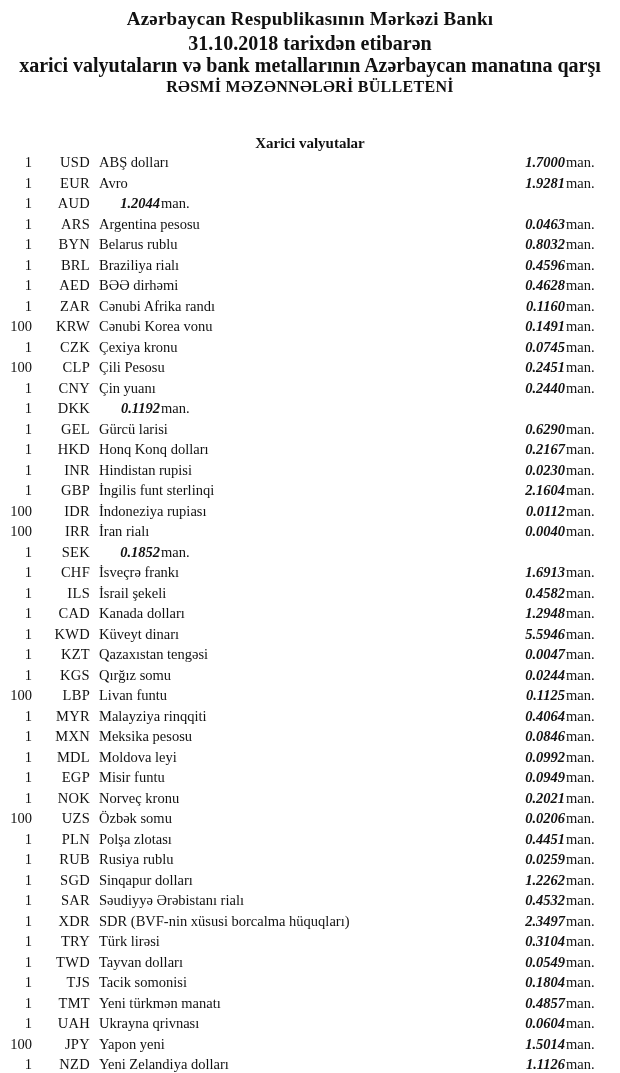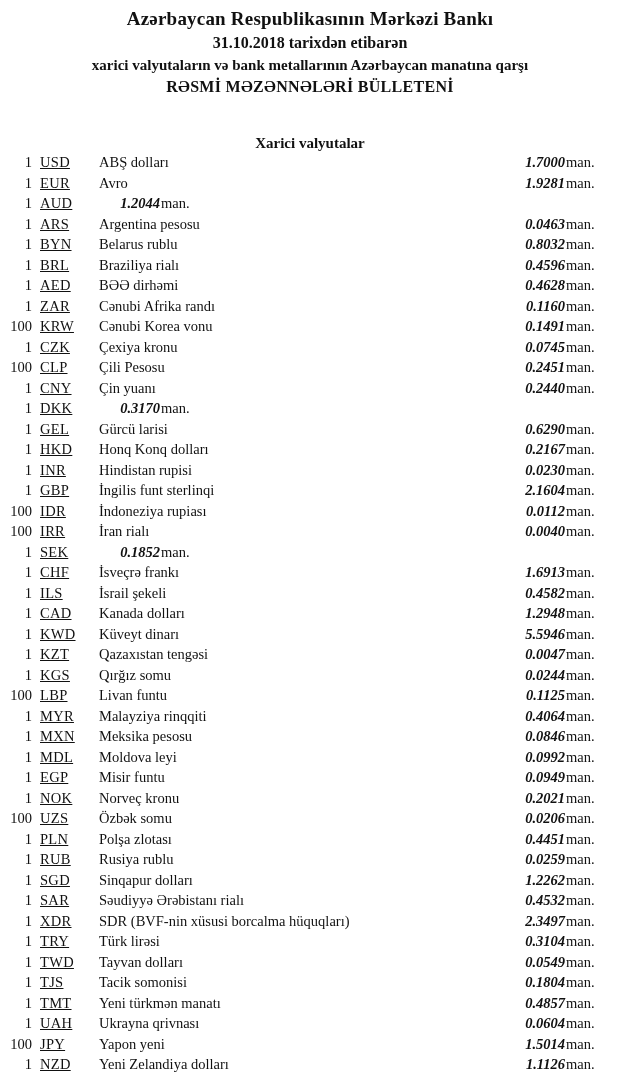--- a/index.html
+++ b/index.html
@@ -23,26 +23,26 @@
     text-align: center;
     padding-top: 5px;
   }
   .title {
     font-size: 19px;
     font-weight: bold;
     line-height: 27px;
     letter-spacing: 0.2px;
   }
   .date-line {
-    font-size: 16px;
+    font-size: 20px;
     font-weight: bold;
     line-height: 22px;
   }
   .subtitle {
-    font-size: 15px;
+    font-size: 20px;
     font-weight: bold;
     line-height: 22px;
   }
   .bulletin-title {
     font-size: 16px;
     font-weight: bold;
     line-height: 22px;
     letter-spacing: 0.3px;
   }
   .section-title {
@@ -64,24 +64,23 @@
     white-space: nowrap;
   }
   .cell-qty {
     width: 32px;
     text-align: right;
     flex: 0 0 auto;
   }
   .cell-code {
     width: 50px;
     margin-left: 8px;
-    text-align: left;
+    text-align: right;
     flex: 0 0 auto;
     letter-spacing: 0.3px;
-    text-decoration: underline;
   }
   .cell-name {
     flex: 1 1 auto;
     padding-left: 9px;
     overflow: hidden;
   }
   .cell-rate {
     width: 70px;
     text-align: right;
     font-weight: bold;
@@ -189,21 +188,21 @@
       <div class="row">
       <span class="cell-qty">1</span>
       <span class="cell-code">CNY</span>
       <span class="cell-name">Çin yuanı</span>
       <span class="cell-rate">0.2440</span>
       <span class="cell-unit">man.</span>
     </div>
       <div class="row">
       <span class="cell-qty">1</span>
       <span class="cell-code">DKK</span>
-      <span class="cell-rate">0.3170</span>
+      <span class="cell-rate">0.1192</span>
       <span class="cell-unit">man.</span>
     </div>
       <div class="row">
       <span class="cell-qty">1</span>
       <span class="cell-code">GEL</span>
       <span class="cell-name">Gürcü larisi</span>
       <span class="cell-rate">0.6290</span>
       <span class="cell-unit">man.</span>
     </div>
       <div class="row">

